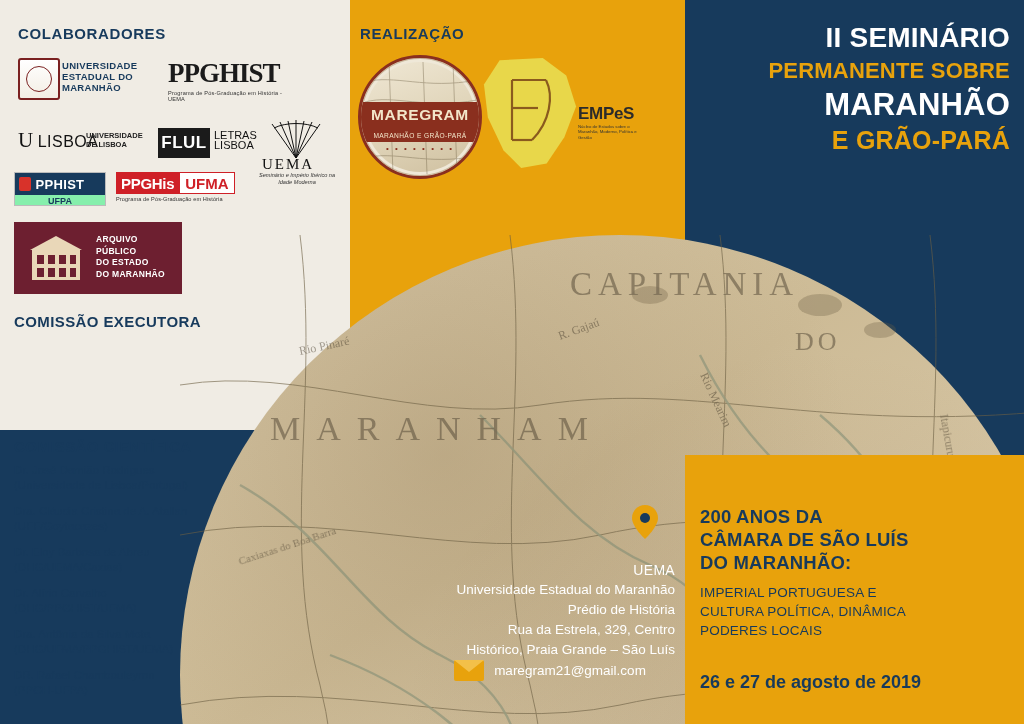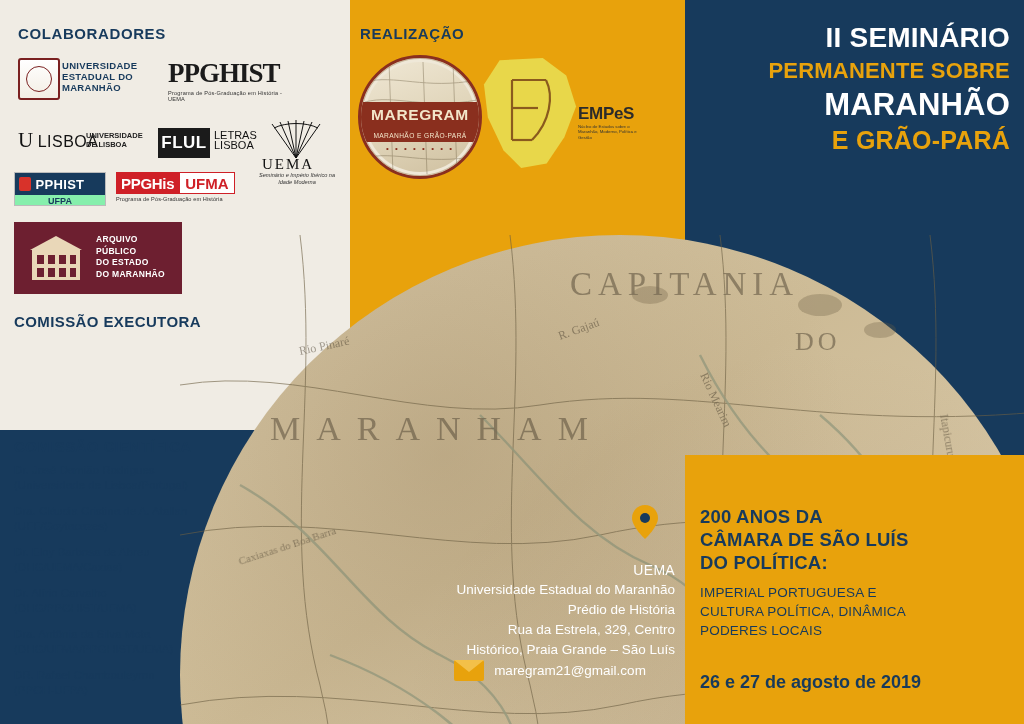--- a/index.html
+++ b/index.html
@@ -330,21 +330,21 @@
     <div>Histórico, Praia Grande – São Luís</div>
   </div>
   <div class="mail-row">
     <span class="env"></span>
     <span>maregram21@gmail.com</span>
   </div>
 
   <div class="gold-head">
     <div>200 ANOS DA</div>
     <div>CÂMARA DE SÃO LUÍS</div>
-    <div>DO POLÍTICA:</div>
+    <div>DO MARANHÃO:</div>
   </div>
   <div class="gold-sub">
     <div>IMPERIAL PORTUGUESA E</div>
     <div>CULTURA POLÍTICA, DINÂMICA</div>
     <div>PODERES LOCAIS</div>
   </div>
   <div class="gold-date">26 e 27 de agosto de 2019</div>
 
 </div>
 

